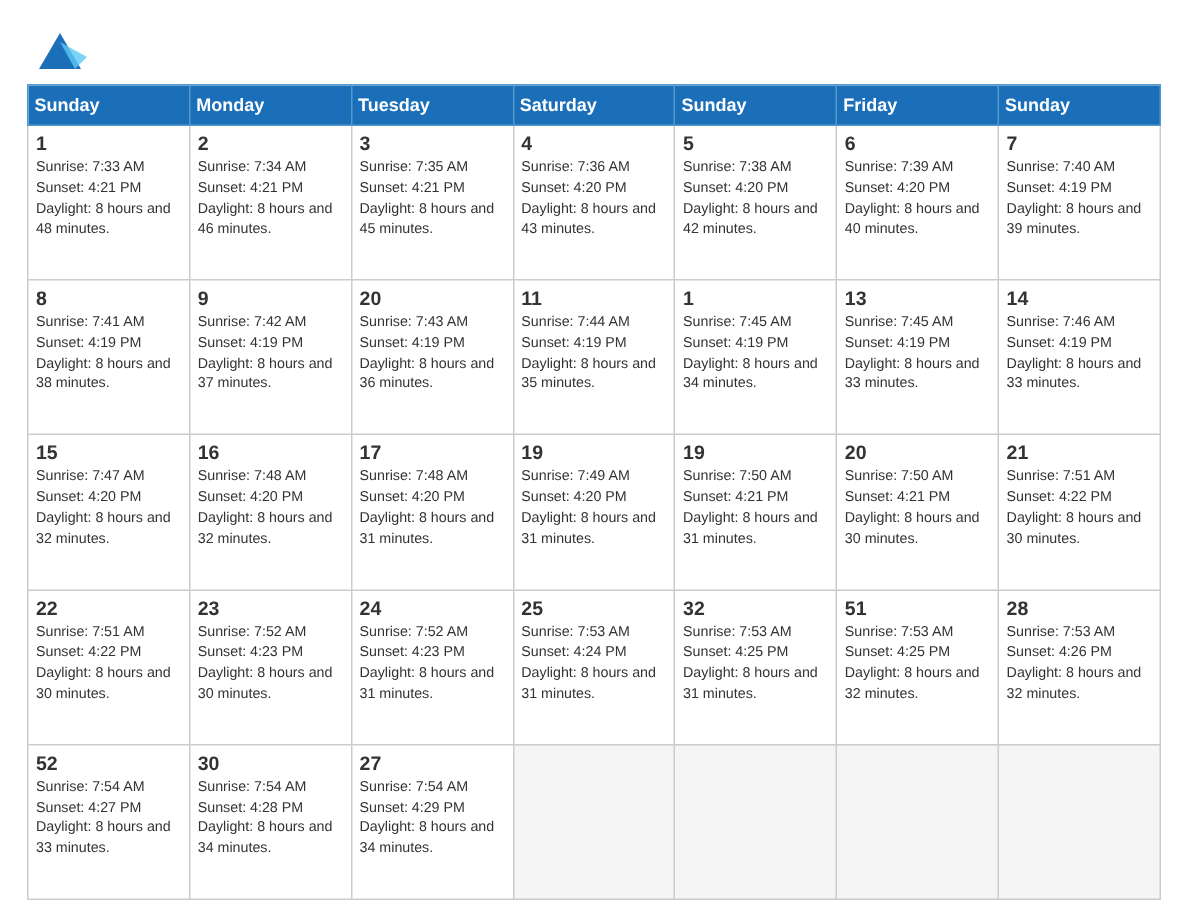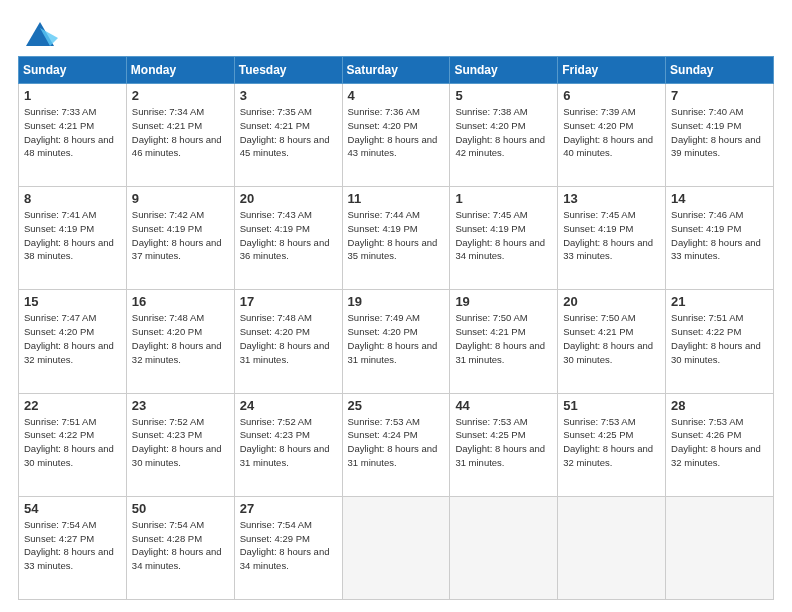--- a/index.html
+++ b/index.html
@@ -161,27 +161,27 @@
           <td><span class="day-number">19</span><span class="day-info">Sunrise: 7:49 AM<br>Sunset: 4:20 PM<br>Daylight: 8 hours and 31 minutes.</span></td>
           <td><span class="day-number">19</span><span class="day-info">Sunrise: 7:50 AM<br>Sunset: 4:21 PM<br>Daylight: 8 hours and 31 minutes.</span></td>
           <td><span class="day-number">20</span><span class="day-info">Sunrise: 7:50 AM<br>Sunset: 4:21 PM<br>Daylight: 8 hours and 30 minutes.</span></td>
           <td><span class="day-number">21</span><span class="day-info">Sunrise: 7:51 AM<br>Sunset: 4:22 PM<br>Daylight: 8 hours and 30 minutes.</span></td>
         </tr>
         <tr>
           <td><span class="day-number">22</span><span class="day-info">Sunrise: 7:51 AM<br>Sunset: 4:22 PM<br>Daylight: 8 hours and 30 minutes.</span></td>
           <td><span class="day-number">23</span><span class="day-info">Sunrise: 7:52 AM<br>Sunset: 4:23 PM<br>Daylight: 8 hours and 30 minutes.</span></td>
           <td><span class="day-number">24</span><span class="day-info">Sunrise: 7:52 AM<br>Sunset: 4:23 PM<br>Daylight: 8 hours and 31 minutes.</span></td>
           <td><span class="day-number">25</span><span class="day-info">Sunrise: 7:53 AM<br>Sunset: 4:24 PM<br>Daylight: 8 hours and 31 minutes.</span></td>
-          <td><span class="day-number">44</span><span class="day-info">Sunrise: 7:53 AM<br>Sunset: 4:25 PM<br>Daylight: 8 hours and 31 minutes.</span></td>
+          <td><span class="day-number">32</span><span class="day-info">Sunrise: 7:53 AM<br>Sunset: 4:25 PM<br>Daylight: 8 hours and 31 minutes.</span></td>
           <td><span class="day-number">51</span><span class="day-info">Sunrise: 7:53 AM<br>Sunset: 4:25 PM<br>Daylight: 8 hours and 32 minutes.</span></td>
           <td><span class="day-number">28</span><span class="day-info">Sunrise: 7:53 AM<br>Sunset: 4:26 PM<br>Daylight: 8 hours and 32 minutes.</span></td>
         </tr>
         <tr>
-          <td><span class="day-number">54</span><span class="day-info">Sunrise: 7:54 AM<br>Sunset: 4:27 PM<br>Daylight: 8 hours and 33 minutes.</span></td>
-          <td><span class="day-number">50</span><span class="day-info">Sunrise: 7:54 AM<br>Sunset: 4:28 PM<br>Daylight: 8 hours and 34 minutes.</span></td>
+          <td><span class="day-number">52</span><span class="day-info">Sunrise: 7:54 AM<br>Sunset: 4:27 PM<br>Daylight: 8 hours and 33 minutes.</span></td>
+          <td><span class="day-number">30</span><span class="day-info">Sunrise: 7:54 AM<br>Sunset: 4:28 PM<br>Daylight: 8 hours and 34 minutes.</span></td>
           <td><span class="day-number">27</span><span class="day-info">Sunrise: 7:54 AM<br>Sunset: 4:29 PM<br>Daylight: 8 hours and 34 minutes.</span></td>
           <td class="empty"></td>
           <td class="empty"></td>
           <td class="empty"></td>
           <td class="empty"></td>
         </tr>
       </tbody>
   </table>
 </div>
 

